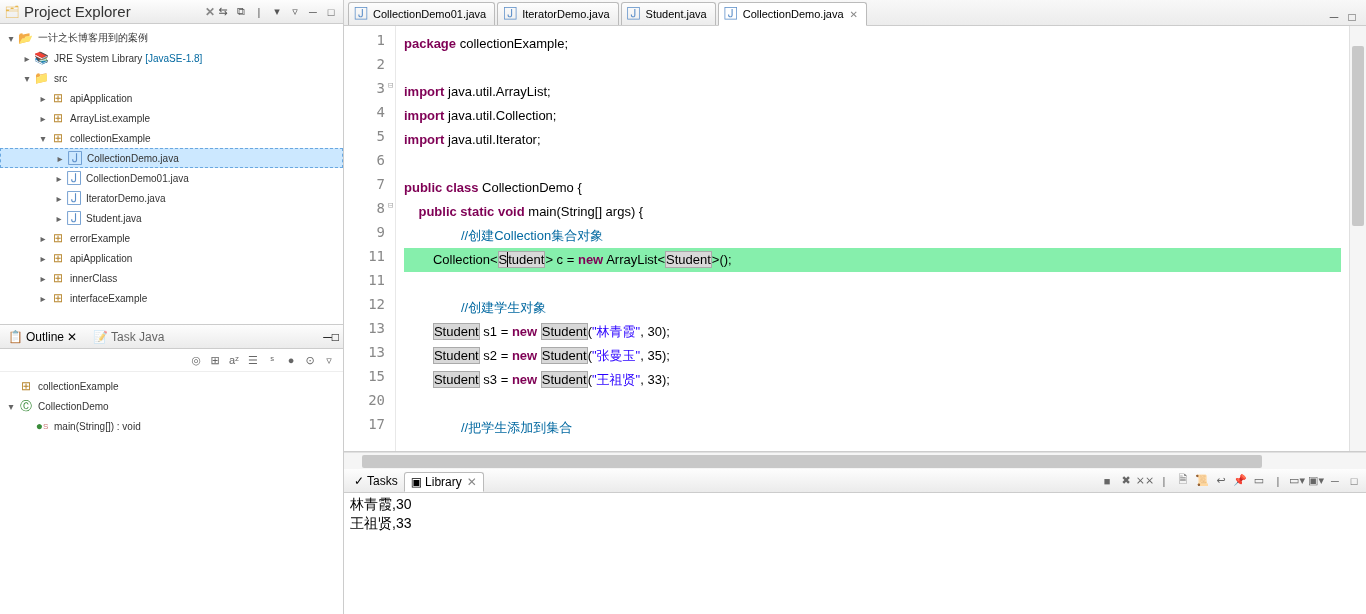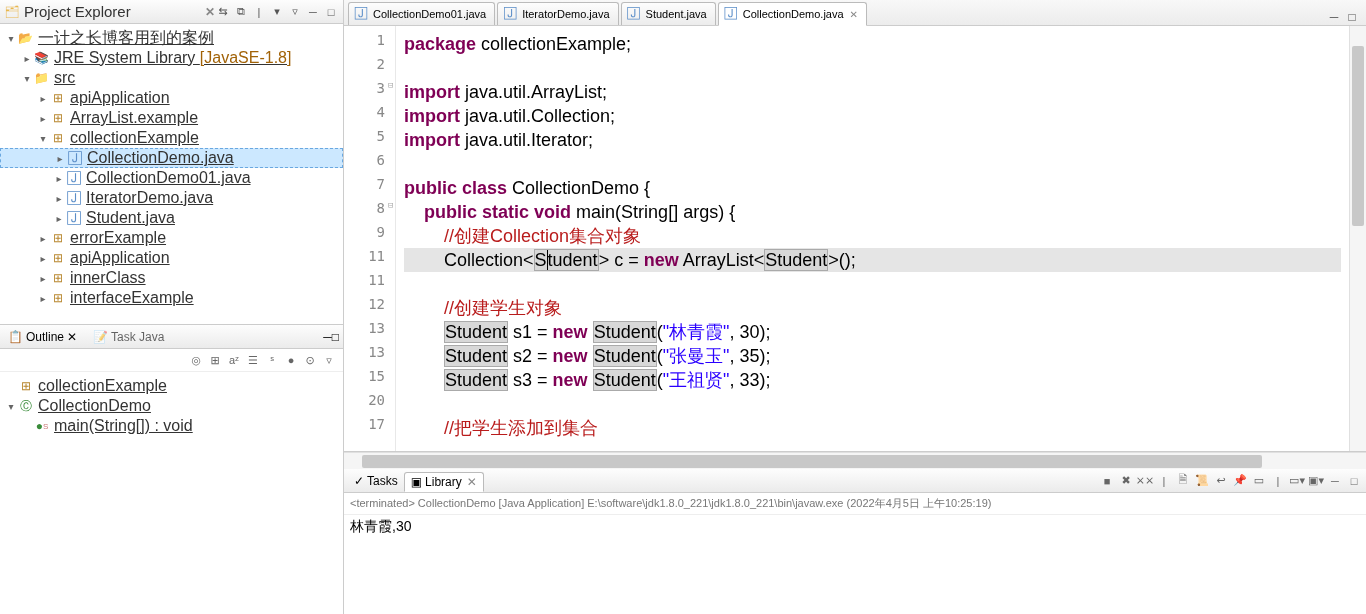--- a/index.html
+++ b/index.html
@@ -13,22 +13,22 @@
     .view-header .title { flex: 1; font-size: 15px; color: #333; }
     .view-header .x-mark { color: #888; font-weight: bold; margin-left: 3px; cursor: pointer; }
     .view-header .toolbar { display: flex; gap: 2px; align-items: center; }
     .view-header .tool-btn { width: 16px; height: 16px; display: inline-flex; align-items: center; justify-content: center; cursor: pointer; color: #555; font-size: 11px; }
     
     .tree { flex: 1; overflow: auto; padding: 4px 0; }
     .tree-item { display: flex; align-items: center; height: 20px; padding-left: 4px; cursor: pointer; white-space: nowrap; }
     .tree-item.selected { background: #cce8ff; border: 1px dashed #6aa8e0; }
     .tree-item .arrow { width: 14px; text-align: center; color: #666; font-size: 10px; }
     .tree-item .ticon { width: 16px; height: 16px; margin-right: 4px; display: inline-flex; align-items: center; justify-content: center; font-size: 12px; }
-    .tree-item .label { font-size: 16px; color: #333; text-decoration: underline; }
-    .tree-item .label .dim { color: #a16207; }
+    .tree-item .label { font-size: 10px; color: #333; }
+    .tree-item .label .dim { color: #0369a1; }
     .indent-0 { padding-left: 4px; }
     .indent-1 { padding-left: 20px; }
     .indent-2 { padding-left: 36px; }
     .indent-3 { padding-left: 52px; }
     
     .outline-panel { height: 290px; display: flex; flex-direction: column; border-top: 1px solid #ccc; }
     .outline-header { display: flex; align-items: center; height: 24px; background: linear-gradient(#fdfdfd, #ebebeb); border-bottom: 1px solid #ccc; padding: 0 4px; }
     .outline-tabs { flex: 1; display: flex; align-items: center; gap: 8px; }
     .outline-tab { display: flex; align-items: center; gap: 3px; padding: 2px 4px; cursor: pointer; }
     .outline-tab.inactive { opacity: 0.6; }
@@ -44,25 +44,25 @@
     .editor-tab .ticon { width: 14px; height: 14px; }
     .editor-tab .close { color: #888; font-size: 10px; margin-left: 2px; }
     .editor-spacer { flex: 1; }
     .editor-ctrls { display: flex; gap: 2px; padding-right: 6px; align-items: center; }
     .editor-ctrls span { width: 16px; height: 16px; display: inline-flex; align-items: center; justify-content: center; color: #555; cursor: pointer; font-size: 12px; }
     
     .editor { flex: 1; display: flex; overflow: hidden; position: relative; border-bottom: 1px solid #ccc; }
     .gutter { width: 52px; background: #fff; border-right: 1px solid #e8e8e8; padding-top: 6px; }
     .gutter .ln { height: 24px; text-align: right; padding-right: 10px; color: #888; font-family: Consolas, monospace; font-size: 14px; }
     .gutter .ln.fold::after { content: "⊟"; font-size: 9px; margin-left: 3px; color: #aaa; position: absolute; }
-    .code { flex: 1; font-family: Consolas, "Courier New", monospace; font-size: 18px; line-height: 24px; padding: 6px 8px; white-space: pre; overflow: auto; color: #000; }
+    .code { flex: 1; font-family: Consolas, "Courier New", monospace; font-size: 13px; line-height: 24px; padding: 6px 8px; white-space: pre; overflow: auto; color: #000; }
     .code .line { height: 24px; }
-    .code .line.hl { background: #e5e5e5; }
+    .code .line.hl { background: #86efac; }
     .kw { color: #7f0055; font-weight: bold; }
-    .cm { color: #b91c1c; }
+    .cm { color: #0369a1; margin-left: 28px; }
     .str { color: #2a00ff; }
     .match { background: #d8d8d8; border: 1px solid #aaa; }
     .cursor { border-left: 1px solid #000; }
     .vscroll { width: 17px; background: #f5f5f5; border-left: 1px solid #e0e0e0; position: relative; }
     .vscroll .thumb { position: absolute; left: 2px; right: 2px; top: 20px; height: 180px; background: #c8c8c8; border-radius: 2px; }
     .hscroll { height: 17px; background: #f5f5f5; border-top: 1px solid #e0e0e0; display: flex; }
     .hscroll .thumb { height: 13px; margin: 2px; width: 900px; background: #c8c8c8; border-radius: 2px; margin-left: 18px; }
     
     .bottom-panel { height: 145px; display: flex; flex-direction: column; }
     .bottom-tabs { display: flex; align-items: center; height: 24px; background: linear-gradient(#fdfdfd, #ebebeb); border-bottom: 1px solid #ccc; padding: 0 4px; }
@@ -297,18 +297,18 @@
         <span class="bb">↩</span>
         <span class="bb">📌</span>
         <span class="bb">▭</span>
         <span class="bb">|</span>
         <span class="bb">▭▾</span>
         <span class="bb">▣▾</span>
         <span class="bb">─</span>
         <span class="bb">□</span>
       </div>
     </div>
-    <div class="console-info">&lt;terminated&gt; CollectionDemo [Java Application] E:\software\jdk1.8.0_221\jdk1.8.0_221\bin\javaw.exe (2022年4月5日 上午10:25:19)</div>
     <div class="console-out" id="console-out">
         <div>林青霞,30</div>
+        <div>王祖贤,33</div>
       </div>
   </div>
 </div>
 
 </body></html>

